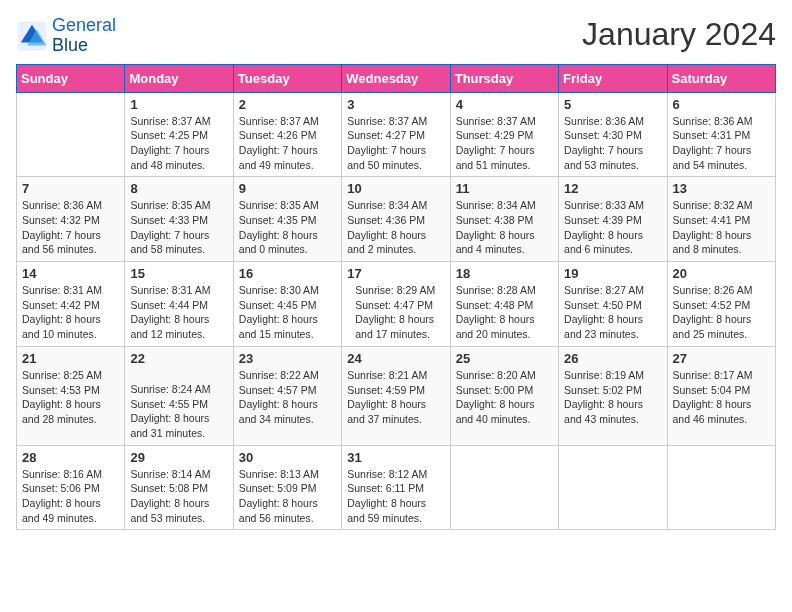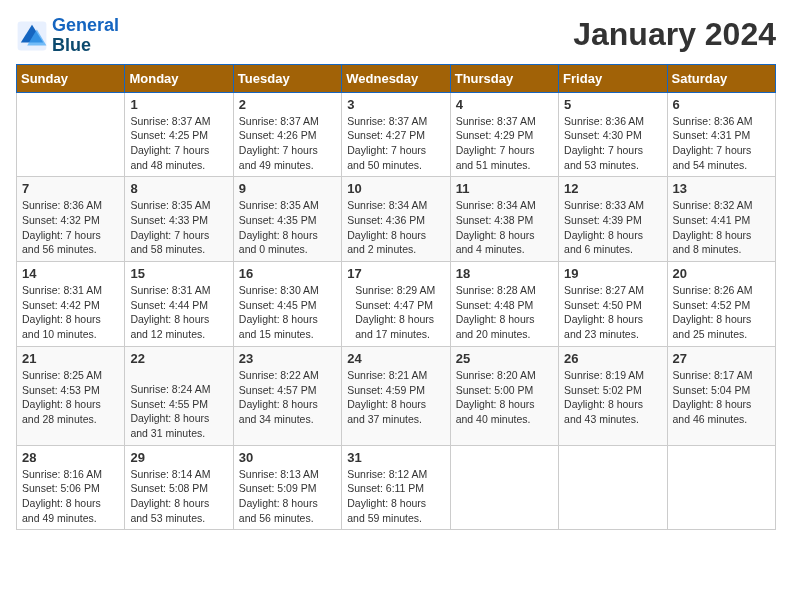--- a/index.html
+++ b/index.html
@@ -16,49 +16,49 @@
       align-items: flex-start;
       margin-bottom: 8px;
     }
     .logo {
       display: flex;
       align-items: center;
       gap: 4px;
     }
     .logo-text {
       font-size: 18px;
-      font-weight: bold;
+      font-weight: normal;
       color: #333;
       line-height: 1.1;
     }
     .logo-text span {
       color: #1565c0;
     }
     .logo-icon {
       width: 32px;
       height: 32px;
     }
     .title-block {
       text-align: right;
     }
     .calendar-title {
       font-size: 32px;
-      font-weight: bold;
+      font-weight: normal;
       color: #333;
     }
     .calendar-subtitle {
       font-size: 14px;
       color: #555;
     }
     table {
       width: 100%;
       border-collapse: collapse;
     }
     thead th {
-      background-color: #a16207;
+      background-color: #ec4899;
       color: #fff;
       font-size: 13px;
       font-weight: bold;
       padding: 6px 4px;
       text-align: left;
       border: 1px solid #1565c0;
     }
     tbody td {
       border: 1px solid #ccc;
       vertical-align: top;

